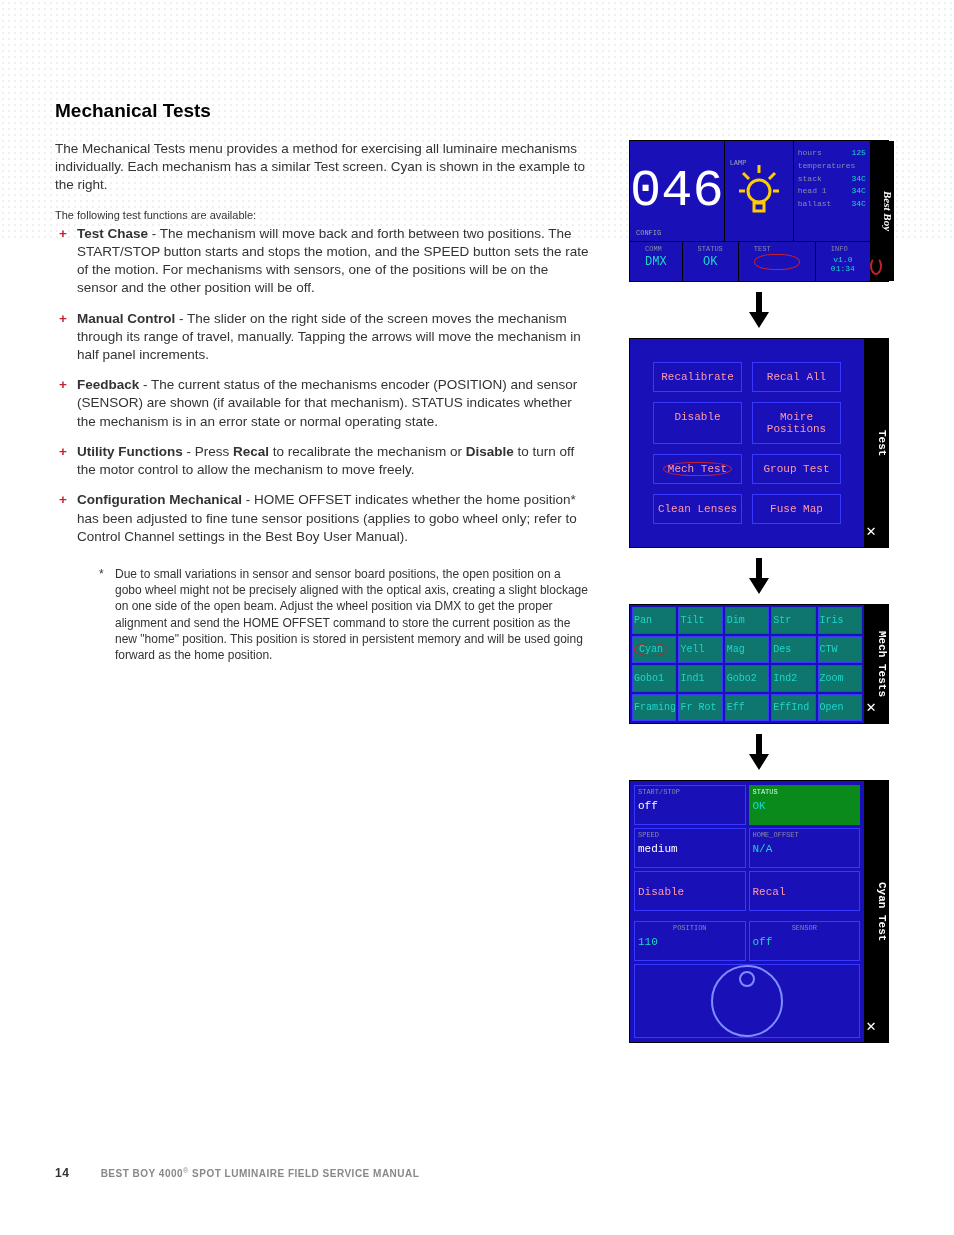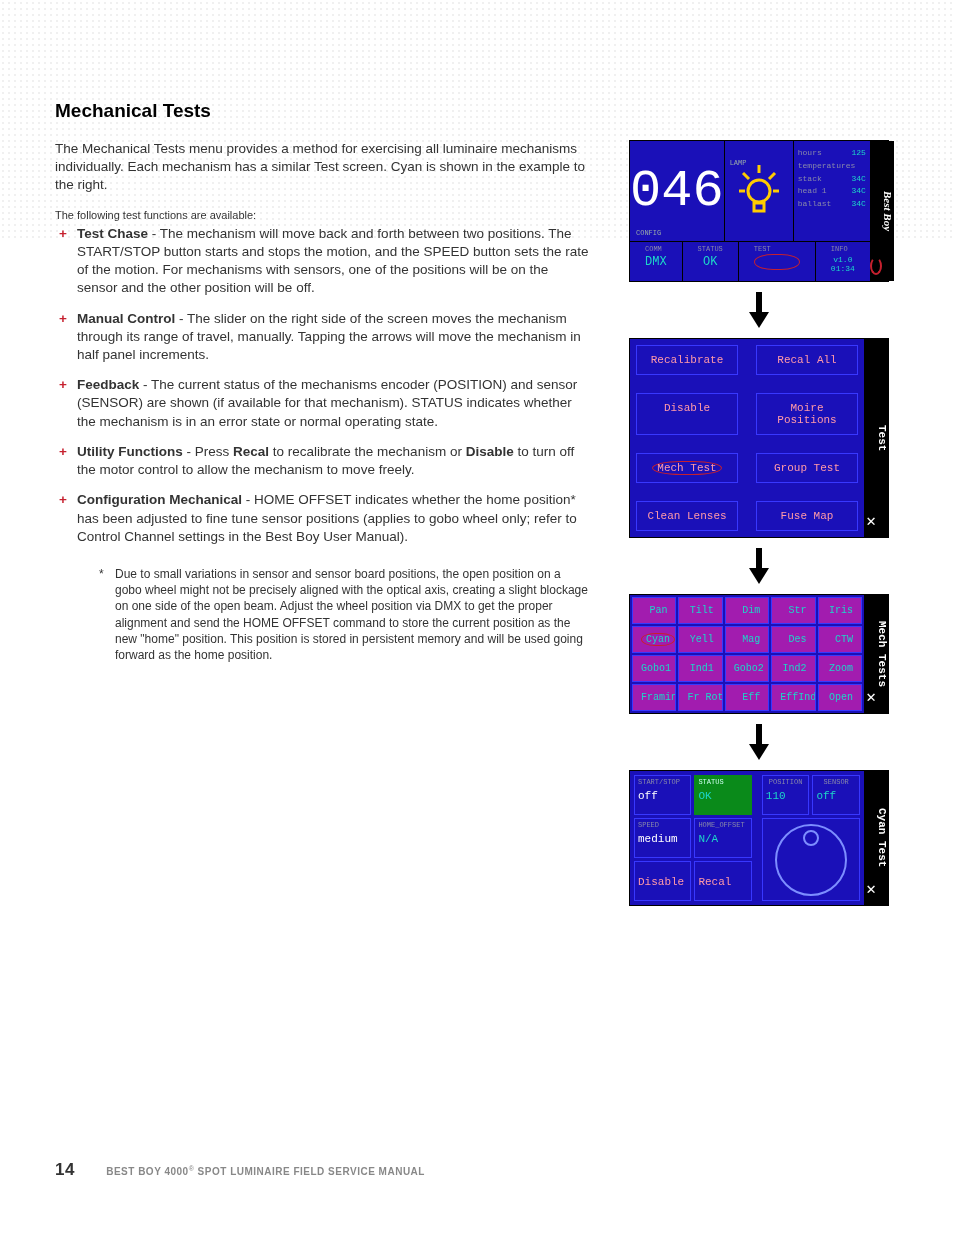--- a/index.html
+++ b/index.html
@@ -58,21 +58,21 @@
     top: 0;
   }
   .footer {
     position: absolute;
     bottom: 55px;
     left: 55px;
     font-size: 10px;
     letter-spacing: 0.5px;
     color: #888;
   }
-  .footer .pn { color: #333; font-weight: bold; margin-right: 28px; font-size:17px;}
+  .footer .pn { color: #333; font-weight: bold; margin-right: 28px; font-size:12px;}
   .sup { font-size: 7px; vertical-align: super; }
 
   
   .screens-col { width: 280px; display:flex; flex-direction:column; align-items:center; gap:10px; padding-top:40px;}
   .arrow-down {
     width: 20px; height: 36px;
     display:flex; align-items:center; justify-content:center;
   }
   .arrow-down svg { display:block; }
 
@@ -125,29 +125,29 @@
   .s1-info { flex:1; font-size:8px; color:#88a; padding:6px 4px; line-height:1.6;}
   .s1-info .val { color:#1dd6c9; float:right; }
   .s1-bottom { display:flex; height:40px; }
   .s1-cell { flex:1; border-top:1px solid #000; border-right:1px solid #000; padding:3px 15px; }
   .s1-cell:last-child{border-right:none;}
   .s1-cell-label{font-size:7px;color:#88a;display:block;}
   .s1-cell-val{font-size:12px;color:#1dd6c9;text-align:center;margin-top:2px;}
   .red-circle{ border:1px solid #c6202e; border-radius:50%/60%; padding:0 4px;}
 
   
-  .s2-grid { padding:6px; display:grid; grid-template-columns:1fr 1fr; gap:18px; }
+  .s2-grid { padding:23px; display:grid; grid-template-columns:1fr 1fr; gap:10px; }
   .s2-btn { background:#1a10b8; border:1px solid #3838ff; color:#ff9aa8; font-size:11px; text-align:center; padding:8px 2px; }
 
   
   .s3-grid { display:grid; grid-template-columns:repeat(5,1fr); gap:2px; padding:2px;}
-  .s3-btn { background:#a21caf; border:1px solid #3838ff; color:#1dd6c9; font-size:10px; text-align:right; padding:7px 8px; white-space:nowrap; overflow:hidden;}
-
-  
-  .s4-body{display:flex; padding:4px; gap:10px;}
+  .s3-btn { background:#0f766e; border:1px solid #3838ff; color:#1dd6c9; font-size:10px; text-align:left; padding:7px 1px; white-space:nowrap; overflow:hidden;}
+
+  
+  .s4-body{display:flex; padding:4px; gap:10px;flex-direction:column;}
   .s4-left{flex:1.2; display:grid; grid-template-columns:1fr 1fr; gap:3px; align-content:start;}
   .s4-cell{height:40px; border:1px solid #3838ff; padding:2px 3px;}
   .s4-lbl{font-size:7px;color:#88a;display:block;}
   .s4-val{font-size:11px;text-align:left;margin-top:4px;}
   .s4-green{background:#0a8a1a;border-color:#0a8a1a;}
   .s4-right{flex:1; display:flex;flex-direction:column;gap:3px;}
   .s4-right .s4-cell{text-align:center;}
   .dial{flex:1;border:1px solid #3838ff;display:flex;align-items:center;justify-content:center;}
   .dial-circle{width:72px;height:72px;border:2px solid #7d8eff;border-radius:50%;position:relative;}
   .dial-dot{position:absolute;top:4px;left:50%;transform:translateX(-50%);width:16px;height:16px;border:2px solid #7d8eff;border-radius:50%;}

